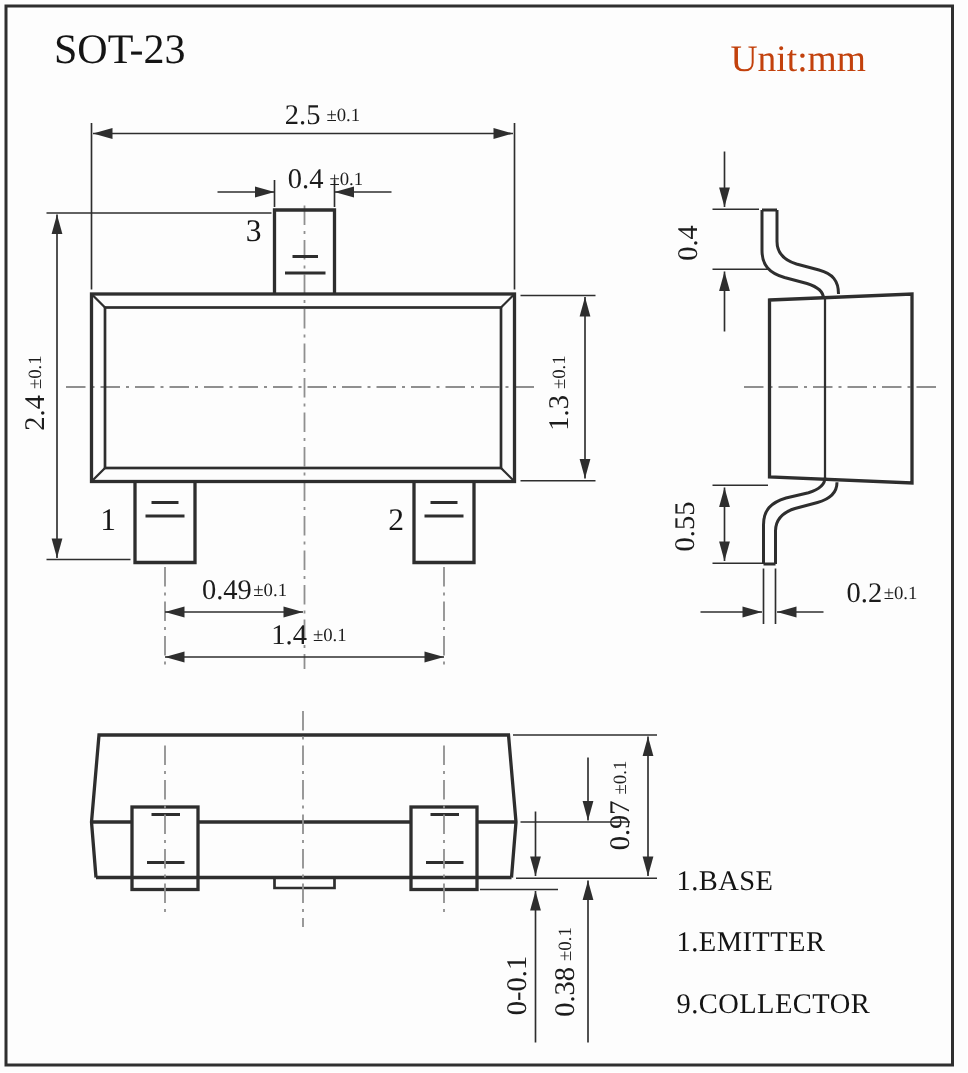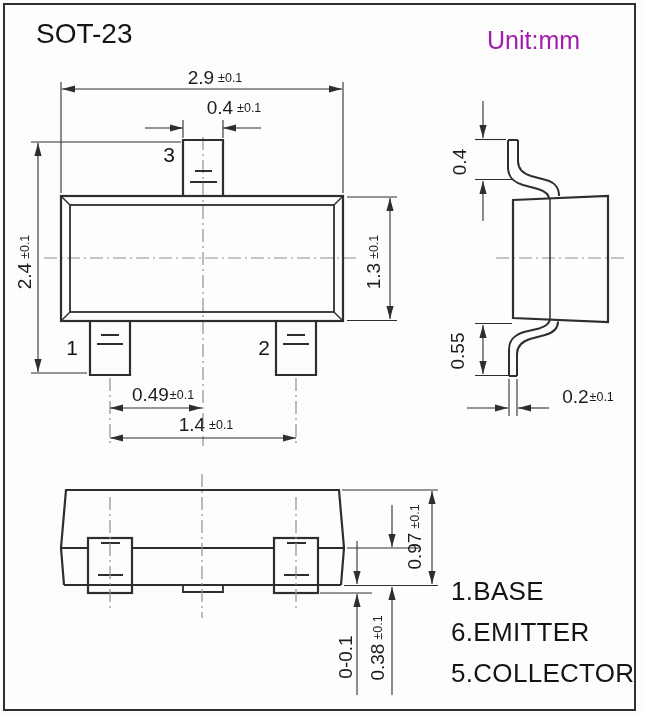--- a/index.html
+++ b/index.html
@@ -1,48 +1,48 @@
 <!DOCTYPE html>
 <html><head>
 <meta charset="utf-8">
 <style>
   html,body{margin:0;padding:0;background:#ffffff;}
   #stage{
     position:relative;width:645px;height:715px;
     background:#fdfdfd;overflow:hidden;
-    font-family:Liberation Sans, sans-serif;
+    font-family:Liberation Serif, serif;
     color:#1c1c1c;
   }
   #frame{
     position:absolute;left:3px;top:3px;width:629px;height:704px;
     border:2px solid #2f2f2f;background:#fdfdfd;
   }
   #drawing{position:absolute;left:0;top:0;}
   .title{
     position:absolute;left:36px;top:18px;
     font-size:28px;color:#141414;
   }
   .unit{
     position:absolute;left:487px;top:26px;
-    font-size:25px;color:#a21caf;
+    font-size:25px;color:#c2410c;
   }
   .lbl{
     position:absolute;white-space:nowrap;
     font-size:19px;color:#1c1c1c;line-height:1;
     transform:translate(-50%,-50%);
   }
   .lbl .t{font-size:12.5px;position:relative;top:-2.5px;margin-left:4px;}
   .lbl.tight .t{margin-left:1px;}
   .lbl.rot{transform:translate(-50%,-50%) rotate(-90deg);}
   .pin{
     position:absolute;font-size:21px;color:#161616;line-height:1;
     transform:translate(-50%,-50%);
   }
   .legend-item{
-    position:absolute;left:451px;font-size:26px;color:#141414;line-height:1;
+    position:absolute;left:451px;font-size:19px;color:#141414;line-height:1;
     letter-spacing:0.3px;
   }
   
   .ol{stroke:#2e2e2e;stroke-width:2.2;fill:none;stroke-linejoin:miter;}
   .ol18{stroke:#2e2e2e;stroke-width:1.8;fill:none;}
   .ol15{stroke:#2e2e2e;stroke-width:1.5;fill:none;}
   .dim{stroke:#2e2e2e;stroke-width:1.1;fill:none;}
   .cl{stroke:#8f8f8f;stroke-width:1.2;fill:none;stroke-dasharray:13 4 2 4;}
   .dash{stroke:#2e2e2e;stroke-width:2;fill:none;}
   .pad{fill:#fdfdfd;stroke:#2e2e2e;stroke-width:2.2;}
@@ -177,23 +177,23 @@
   </svg>
 
   <div class="title">SOT-23</div>
   <div class="unit">Unit:mm</div>
 
   <div class="pin" style="left:169px;top:154px;">3</div>
   <div class="pin" style="left:72px;top:347px;">1</div>
   <div class="pin" style="left:264px;top:347px;">2</div>
 
   <div class="lbl" style="left:215px;top:77px;">
-    <span class="v">2.9</span><span class="t">±0.1</span>
-  </div>
-  <div class="lbl" style="left:217px;top:107px;margin-left:17px;">
+    <span class="v">2.5</span><span class="t">±0.1</span>
+  </div>
+  <div class="lbl" style="left:217px;top:120px;">
     <span class="v">0.4</span><span class="t">±0.1</span>
   </div>
   <div class="lbl rot" style="left:24px;top:262px;">
     <span class="v">2.4</span><span class="t">±0.1</span>
   </div>
   <div class="lbl rot" style="left:373px;top:262px;">
     <span class="v">1.3</span><span class="t">±0.1</span>
   </div>
   <div class="lbl tight" style="left:163px;top:394px;">
     <span class="v">0.49</span><span class="t">±0.1</span>
@@ -216,15 +216,15 @@
     <span class="v">0.97</span><span class="t">±0.1</span>
   </div>
   <div class="lbl rot" style="left:345px;top:655px;">
     <span class="v">0-0.1</span><span class="t"></span>
   </div>
   <div class="lbl rot" style="left:377px;top:648px;">
     <span class="v">0.38</span><span class="t">±0.1</span>
   </div>
 
   <div class="legend-item" style="top:578px;">1.BASE</div>
-  <div class="legend-item" style="top:619px;">6.EMITTER</div>
-  <div class="legend-item" style="top:660px;">5.COLLECTOR</div>
+  <div class="legend-item" style="top:619px;">1.EMITTER</div>
+  <div class="legend-item" style="top:660px;">9.COLLECTOR</div>
 </div>
 
 </body></html>

